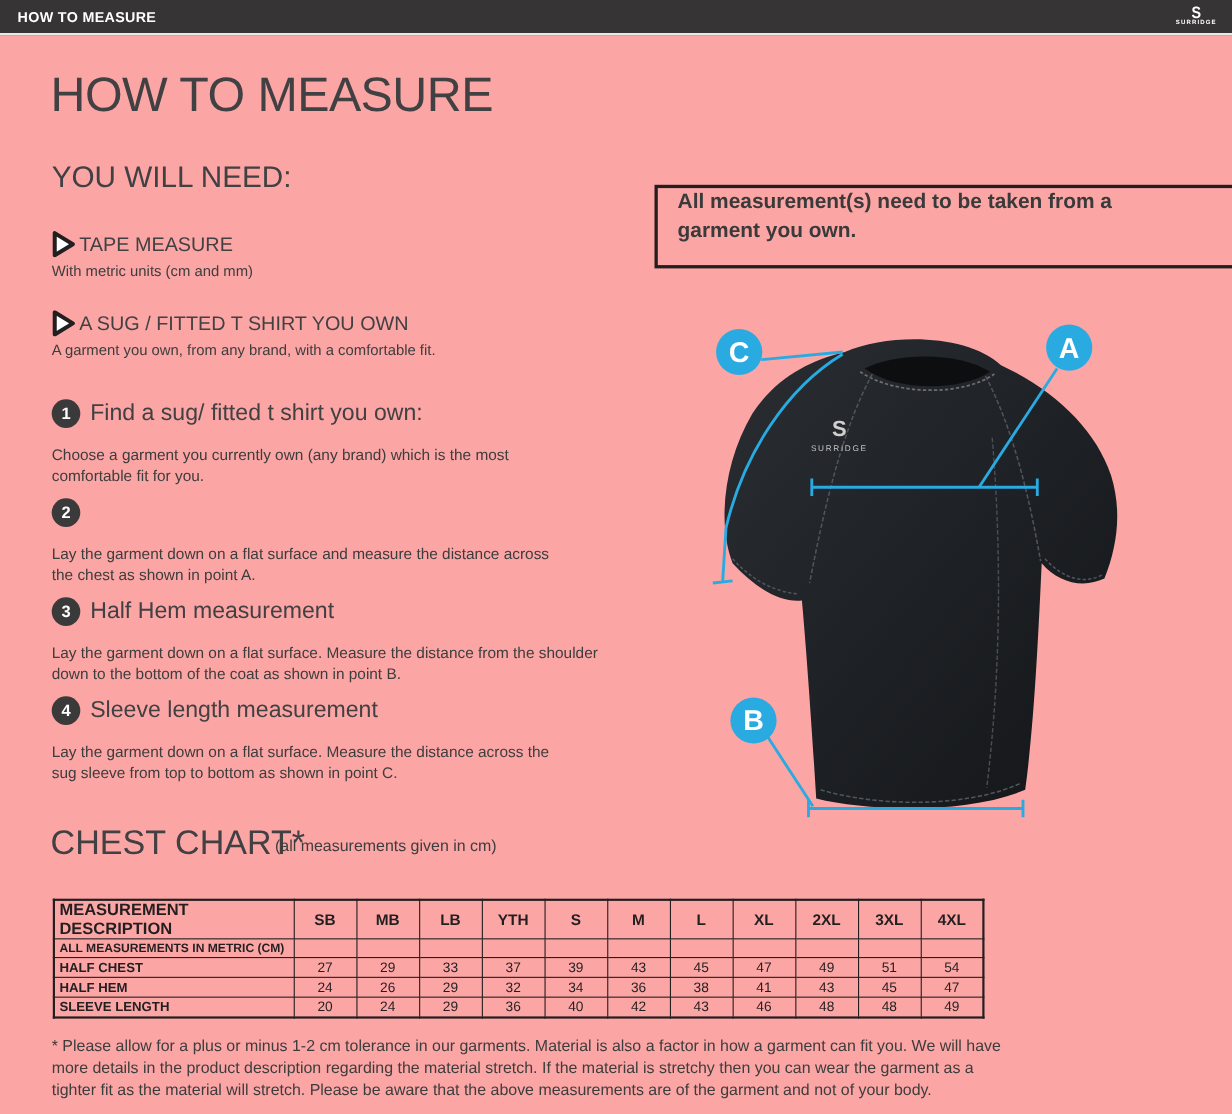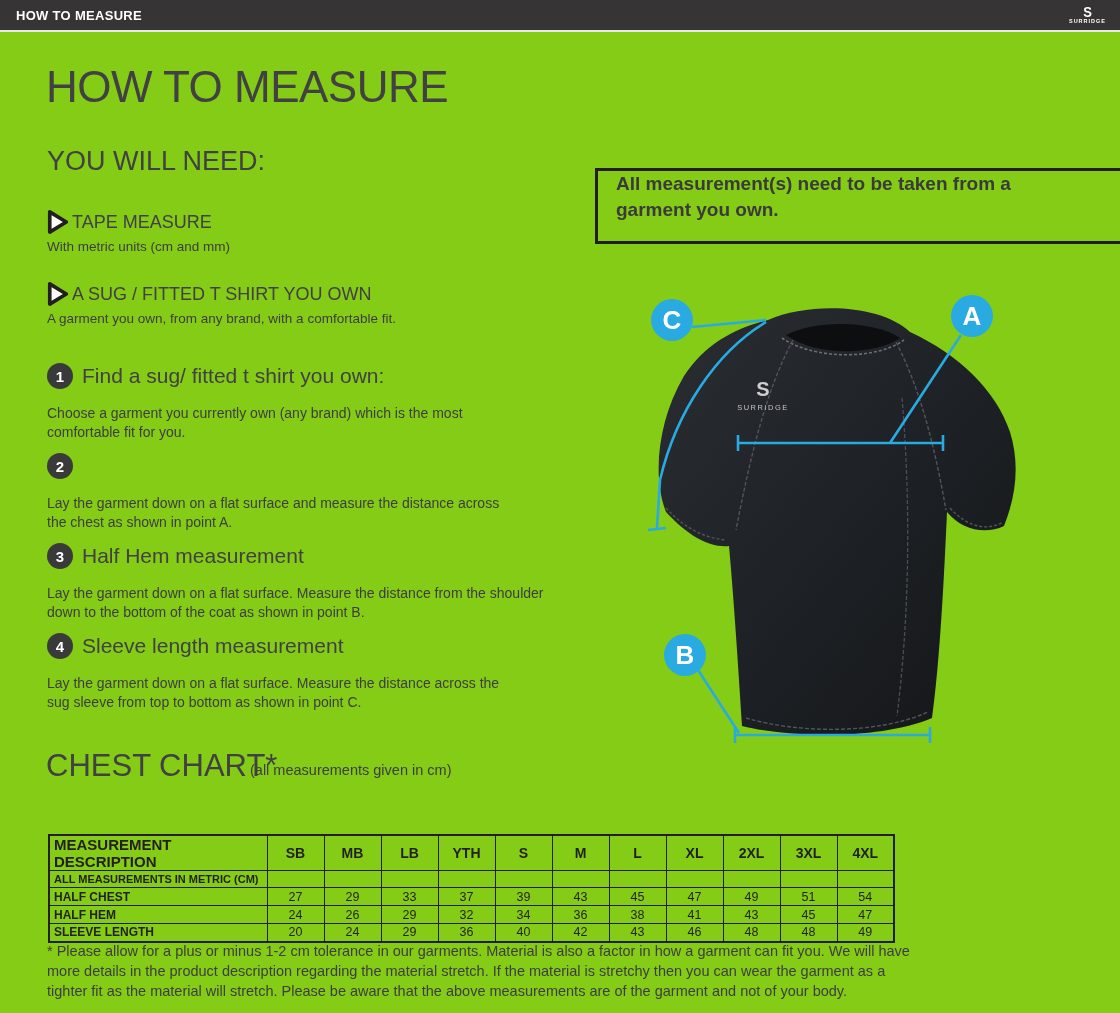--- a/index.html
+++ b/index.html
@@ -1,17 +1,17 @@
 <!DOCTYPE html>
 <html><head>
 <meta charset="utf-8">
 <style>
   html,body{margin:0;padding:0;background:#fff;}
   body{font-family:"Liberation Sans","DejaVu Sans",sans-serif;color:#414042;}
-  #page{position:relative;width:1120px;height:1013px;background:#84cc16;overflow:hidden;}
+  #page{position:relative;width:1120px;height:1013px;background:#fca5a5;overflow:hidden;}
 
   
   .topbar{position:absolute;top:0;left:0;width:1120px;height:30px;background:#373435;
           border-bottom:2px solid #e8e8e8;display:flex;align-items:center;justify-content:space-between;}
   .topbar-title{color:#ffffff;font-size:13px;font-weight:bold;letter-spacing:.3px;padding-left:16px;}
   .topbar-logo{padding-right:14px;display:flex;flex-direction:column;align-items:center;line-height:1;}
   .topbar-logo .s-glyph{color:#fff;font-weight:bold;font-size:13px;transform:scaleY(1.15);}
   .topbar-logo .s-word{color:#fff;font-size:5.5px;letter-spacing:1px;font-weight:bold;margin-top:1px;}
 
   
@@ -36,21 +36,21 @@
             box-sizing:border-box;display:flex;padding:0 18px;margin-top:16px;}
   .note-text{font-size:19px;font-weight:bold;color:#3a3a3a;line-height:1.35;white-space:pre-line;}
 
   
   .diagram{position:absolute;left:600px;top:278px;width:510px;height:496px;}
 
   
   .sc-heading{position:absolute;left:46px;top:748px;font-size:31px;color:#414042;}
   .sc-sub{position:absolute;left:250px;top:762px;font-size:14.5px;color:#3d3d3d;}
 
-  table.size-chart{position:absolute;left:48px;top:834px;border-collapse:collapse;table-layout:fixed;}
+  table.size-chart{position:absolute;left:48px;top:817px;border-collapse:collapse;table-layout:fixed;}
   table.size-chart td,table.size-chart th{border:1px solid #231f20;padding:0 4px;box-sizing:border-box;}
   table.size-chart{border:2px solid #231f20;}
   .col-desc{width:218px;}
   .col-size{width:57px;}
   th.desc-h{font-size:15px;text-align:left;height:27px;color:#231f20;}
   th.size-h{font-size:14px;height:27px;color:#231f20;}
   td.metric-label{font-size:11px;font-weight:bold;height:17px;color:#231f20;margin-top:12px;}
   td.row-label{font-size:12px;font-weight:bold;height:18px;color:#231f20;}
   td.val{font-size:12.5px;text-align:center;color:#231f20;}
 

